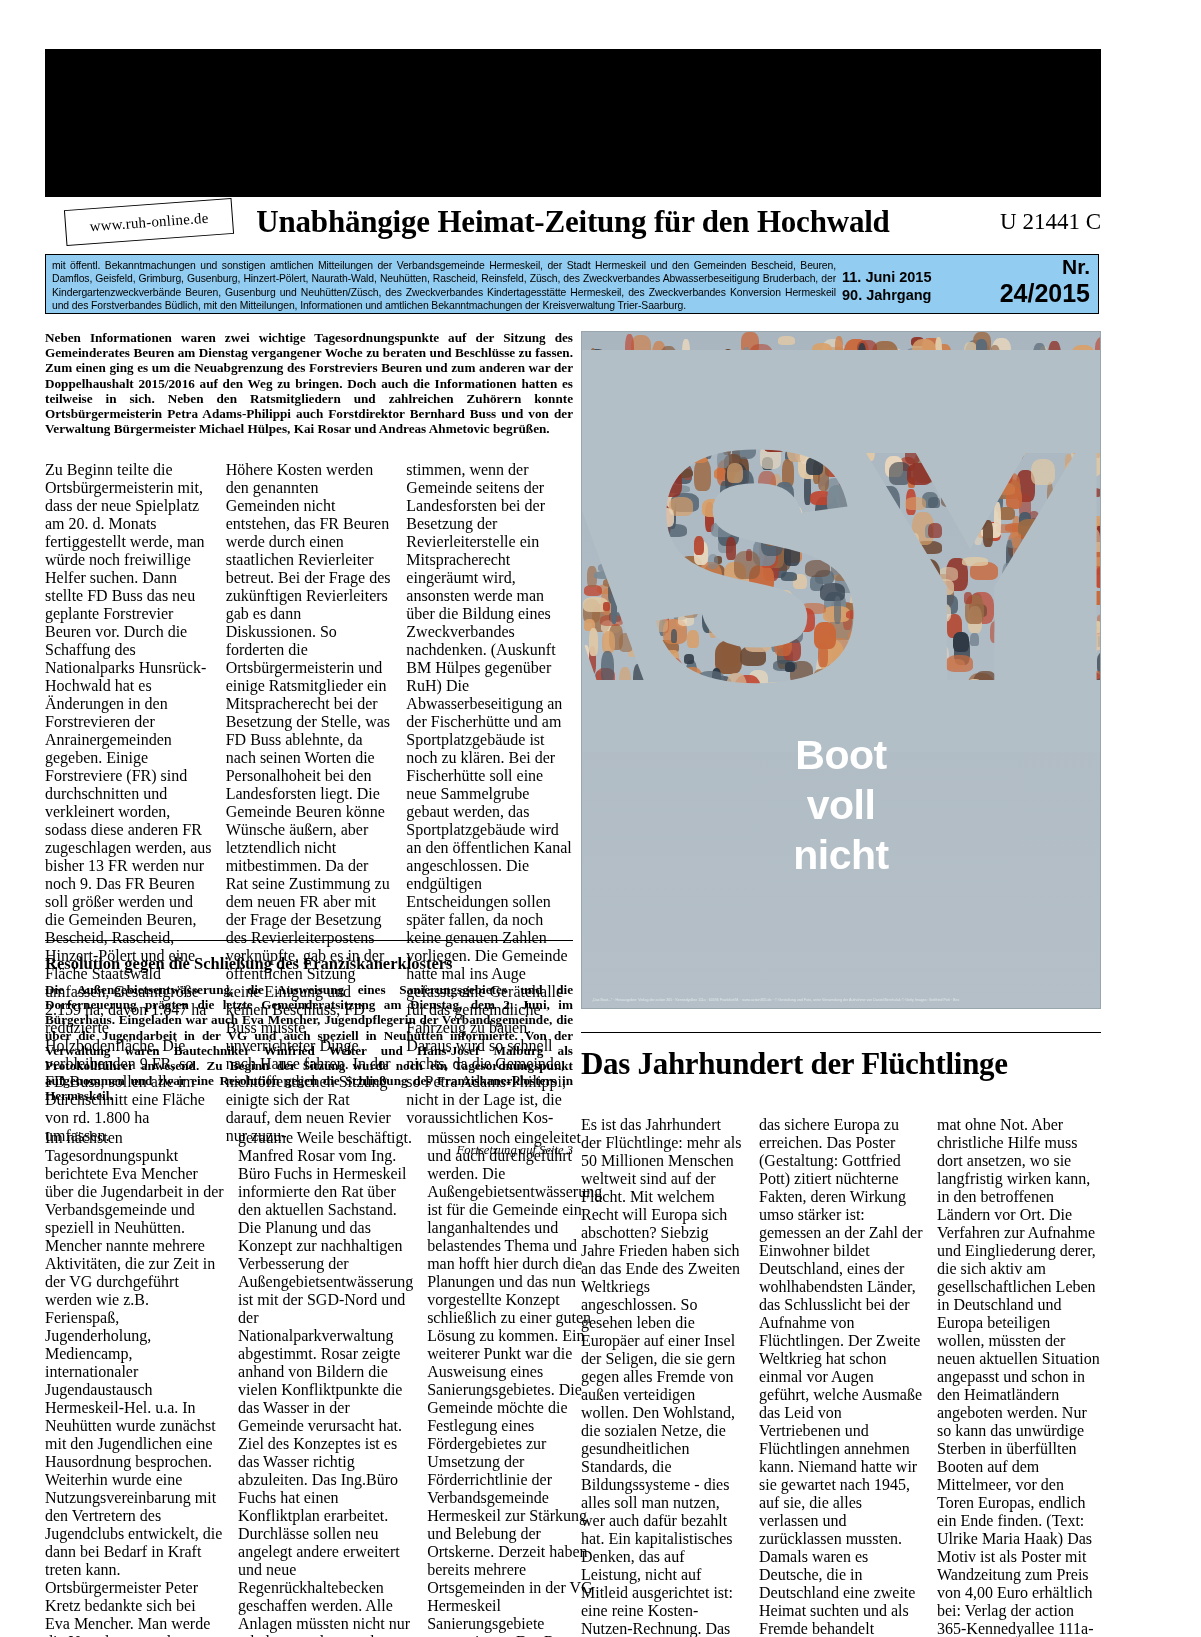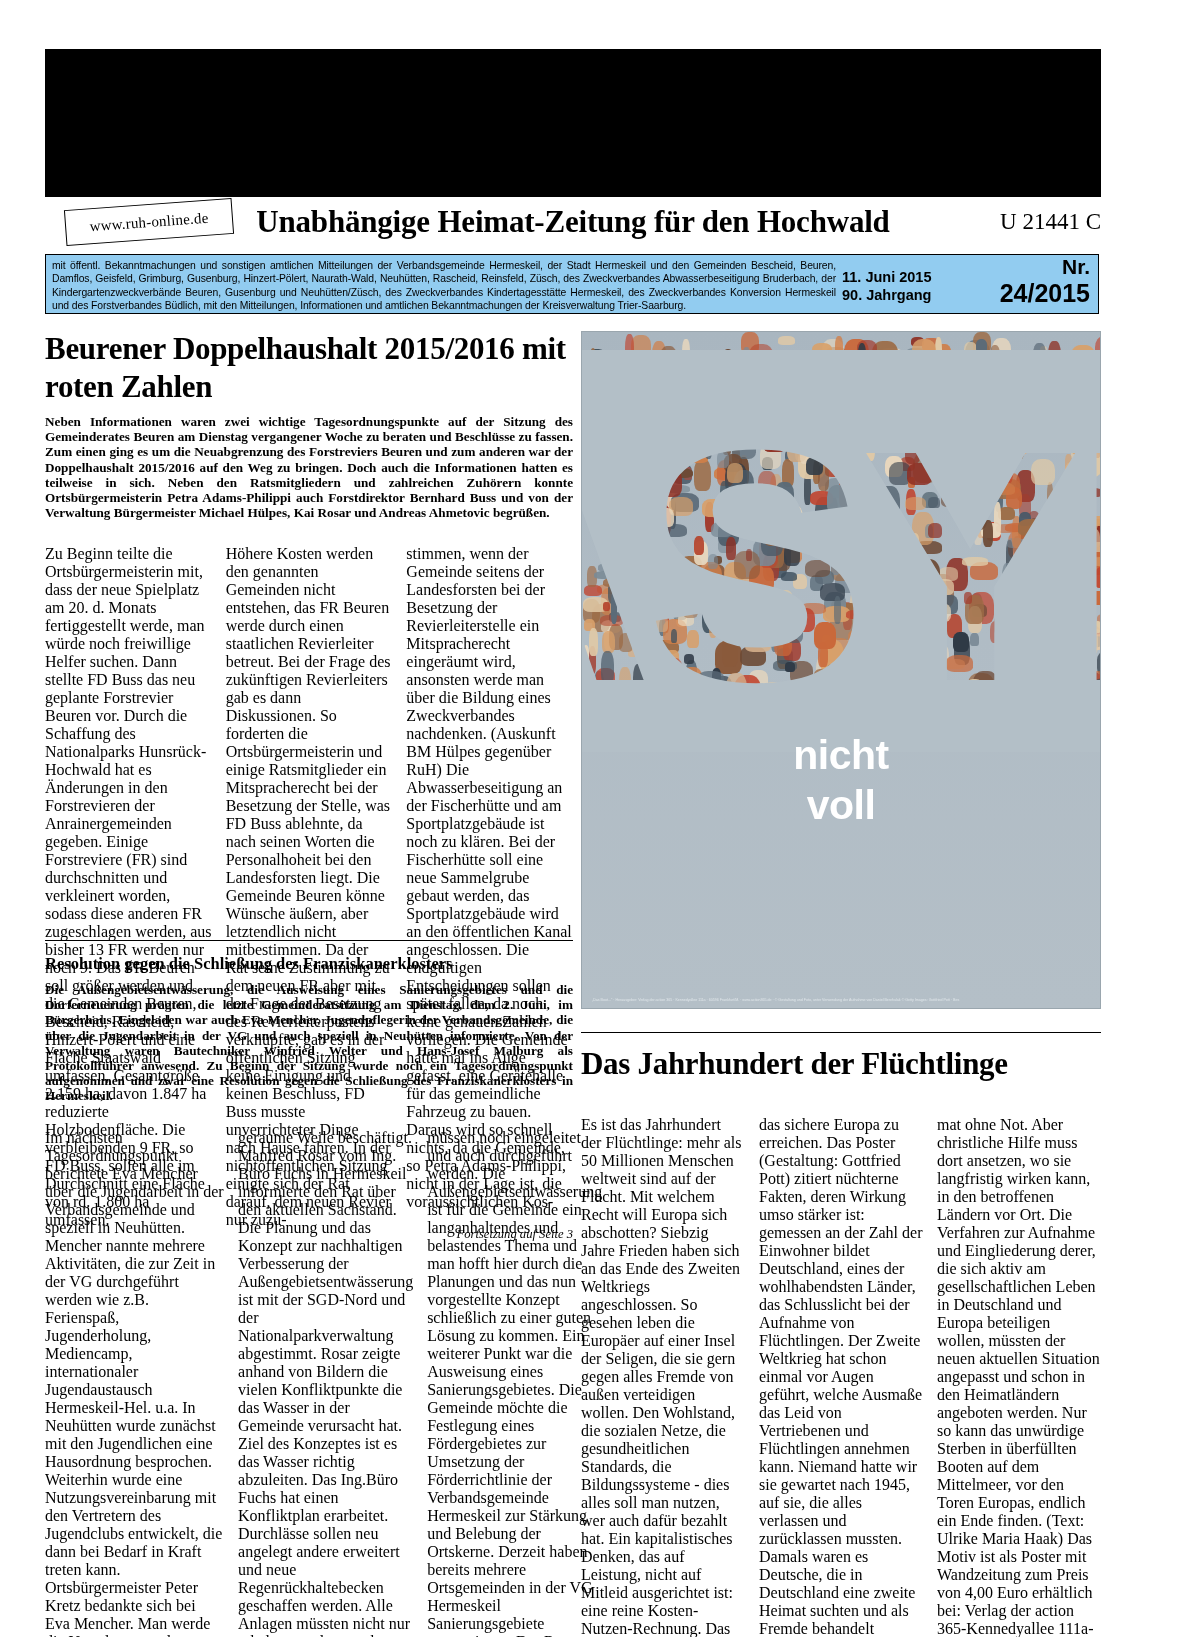--- a/index.html
+++ b/index.html
@@ -217,21 +217,20 @@
       <div>11. Juni 2015</div>
       <div>90. Jahrgang</div>
     </div>
     <div class="infobar-nr">
       <span class="nr-label">Nr.</span>
       <span class="nr-value">24/2015</span>
     </div>
   </div>
 
   <div class="article col-left" style="top:330px;">
-    <h1 class="headline">Beurener Doppelhaushalt 2015/2016 mit roten Zahlen</h1>
     <p class="lead">Neben Informationen waren zwei wichtige Tagesordnungspunkte auf der Sitzung des Gemeinderates Beuren am Dienstag vergangener Woche zu beraten und Beschlüsse zu fassen. Zum einen ging es um die Neuabgrenzung des Forstreviers Beuren und zum anderen war der Doppelhaushalt 2015/2016 auf den Weg zu bringen. Doch auch die Informationen hatten es teilweise in sich. Neben den Ratsmitgliedern und zahlreichen Zuhörern konnte Ortsbürgermeisterin Petra Adams-Philippi auch Forstdirektor Bernhard Buss und von der Verwaltung Bürgermeister Michael Hülpes, Kai Rosar und Andreas Ahmetovic begrüßen.</p>
     <div class="thin-space"></div>
     <div style="display:flex; gap:14px;">
       <div style="flex:1 1 0;">
         <p>Zu Beginn teilte die Ortsbürgermeisterin mit, dass der neue Spielplatz am 20. d. Monats fertiggestellt werde, man würde noch freiwillige Helfer suchen.
 Dann stellte FD Buss das neu geplante Forstrevier Beuren vor. Durch die Schaffung des Nationalparks Hunsrück-Hochwald hat es Änderungen in den Forstrevieren der Anrainergemeinden gegeben. Einige Forstreviere (FR) sind durchschnitten und verkleinert worden, sodass diese anderen FR zugeschlagen werden, aus bisher 13 FR werden nur noch 9. Das FR Beuren soll größer werden und die Gemeinden Beuren, Bescheid, Rascheid, Hinzert-Pölert und eine Fläche Staatswald umfassen, Gesamtgröße 2.159 ha, davon 1.847 ha reduzierte Holzbodenfläche. Die verbleibenden 9 FR, so FD Buss, sollen alle im Durchschnitt eine Fläche von rd. 1.800 ha umfassen.</p>
       </div>
       <div style="flex:1 1 0;">
         <p>Höhere Kosten werden den genannten Gemeinden nicht entstehen, das FR Beuren werde durch einen staatlichen Revierleiter betreut. Bei der Frage des zukünftigen Revierleiters gab es dann Diskussionen. So forderten die Ortsbürgermeisterin und einige Ratsmitglieder ein Mitspracherecht bei der Besetzung der Stelle, was FD Buss ablehnte, da nach seinen Worten die Personalhoheit bei den Landesforsten liegt. Die Gemeinde Beuren könne Wünsche äußern, aber letztendlich nicht mitbestimmen. Da der Rat seine Zustimmung zu dem neuen FR aber mit der Frage der Besetzung des Revierleiterpostens verknüpfte, gab es in der öffentlichen Sitzung keine Einigung und keinen Beschluss, FD Buss musste unverrichteter Dinge nach Hause fahren. In der nichtöffentlichen Sitzung einigte sich der Rat darauf, dem neuen Revier nur zuzu-</p>
       </div>
@@ -1173,22 +1172,23 @@
             <mask id="letters">
               <rect x="0" y="0" width="520" height="405" fill="#fff"></rect>
               <text x="260" y="330" text-anchor="middle" font-family="Liberation Sans, sans-serif" font-weight="bold" font-size="330" fill="#000" letter-spacing="-6">ASYL</text>
             </mask>
           </defs>
           <rect x="0" y="0" width="520" height="405" fill="#b3bfc7" mask="url(#letters)"></rect>
         </svg>
       </div>
     </div>
     <div class="poster-words">
+      <span>Boot</span>
+      <span>voll</span>
       <span>nicht</span>
-      <span>voll</span>
     </div>
     <div class="poster-credit">„Das Boot..." · Herausgeber: Verlag der action 365 · Kennedyallee 111a · 60596 Frankfurt/M. · www.action365.de · © Gestaltung und Foto, unter Verwendung der Aufnahme von Daniel Berehulak © Getty Images: Gottfried Pott · Bes</div>
   </div>
 
   <div class="article col-right" style="top:1022px;">
     <div class="divider"></div>
     <h1 class="headline">Das Jahrhundert der Flüchtlinge</h1>
     <div class="thin-space"></div>
     <div style="display:flex; gap:14px;">
       <div style="flex:1 1 0;">

